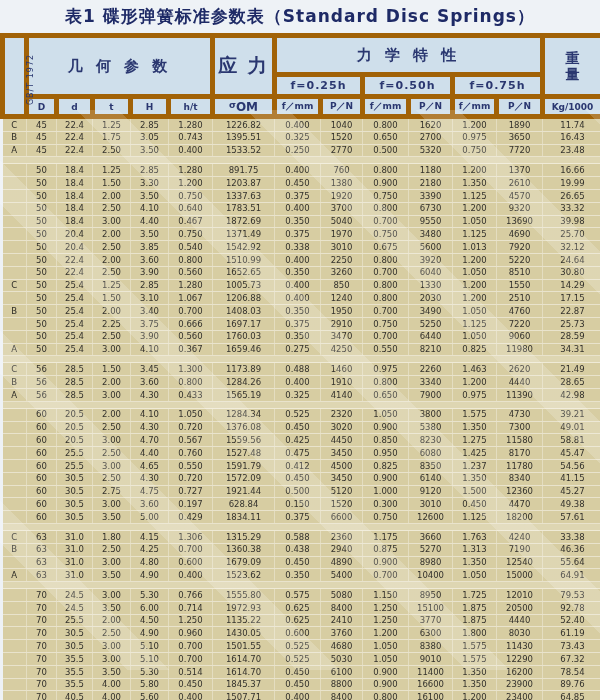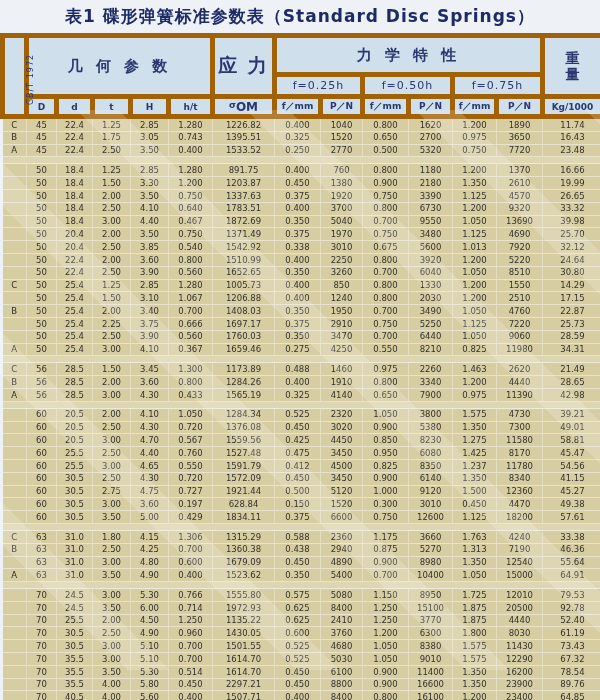--- a/index.html
+++ b/index.html
@@ -5,21 +5,21 @@
   html,body{margin:0;padding:0;}
   body{width:600px;height:700px;overflow:hidden;background:#eef2f6;
        font-family:"DejaVu Sans","Liberation Sans",sans-serif;}
   .page{position:relative;width:600px;height:700px;background:#eef2f6;}
   .title{height:33px;display:flex;align-items:center;justify-content:center;
          font-size:17px;font-weight:bold;color:#1e2a66;letter-spacing:1px;}
   table{width:600px;border-collapse:collapse;table-layout:fixed;}
   thead th{background:#cfdfeb;color:#2a3770;border:5px solid #a16207;
            font-weight:bold;padding:0;}
   th.grp{font-size:15px;letter-spacing:4px;}
-  th.sub{font-size:11px;letter-spacing:1px;height:17px;font-weight:normal;}
+  th.sub{font-size:11px;letter-spacing:1px;height:17px;font-weight:bold;}
   th.unit{font-size:9px;height:15px;font-weight:bold;letter-spacing:0;}
   th.weightcell{font-size:14px;line-height:1.15;letter-spacing:0;}
   tr.h1 th{height:34px;}
   .gbt{width:24px;}
   .vert{display:inline-block;transform:rotate(-90deg);white-space:nowrap;
         font-size:8px;font-weight:normal;color:#2a3770;letter-spacing:1px;}
   sub.sg{font-size:12px;}
   tbody td{background:#d7cda2;color:#33312c;font-size:8.5px;text-align:center;
            height:11.8px;line-height:1;padding:0;
            border-right:1px solid #e4ddc0;border-bottom:1px solid #e9e3cc;}
@@ -760,21 +760,21 @@
           <td>16200</td>
           <td>78.54</td>
         </tr>
         <tr>
           <td class="lbl"></td>
           <td>70</td>
           <td>35.5</td>
           <td>4.00</td>
           <td>5.80</td>
           <td>0.450</td>
-          <td>2297.21</td>
+          <td>1845.37</td>
           <td>0.450</td>
           <td>8800</td>
           <td>0.900</td>
           <td>16600</td>
           <td>1.350</td>
           <td>23900</td>
           <td>89.76</td>
         </tr>
         <tr>
           <td class="lbl"></td>

